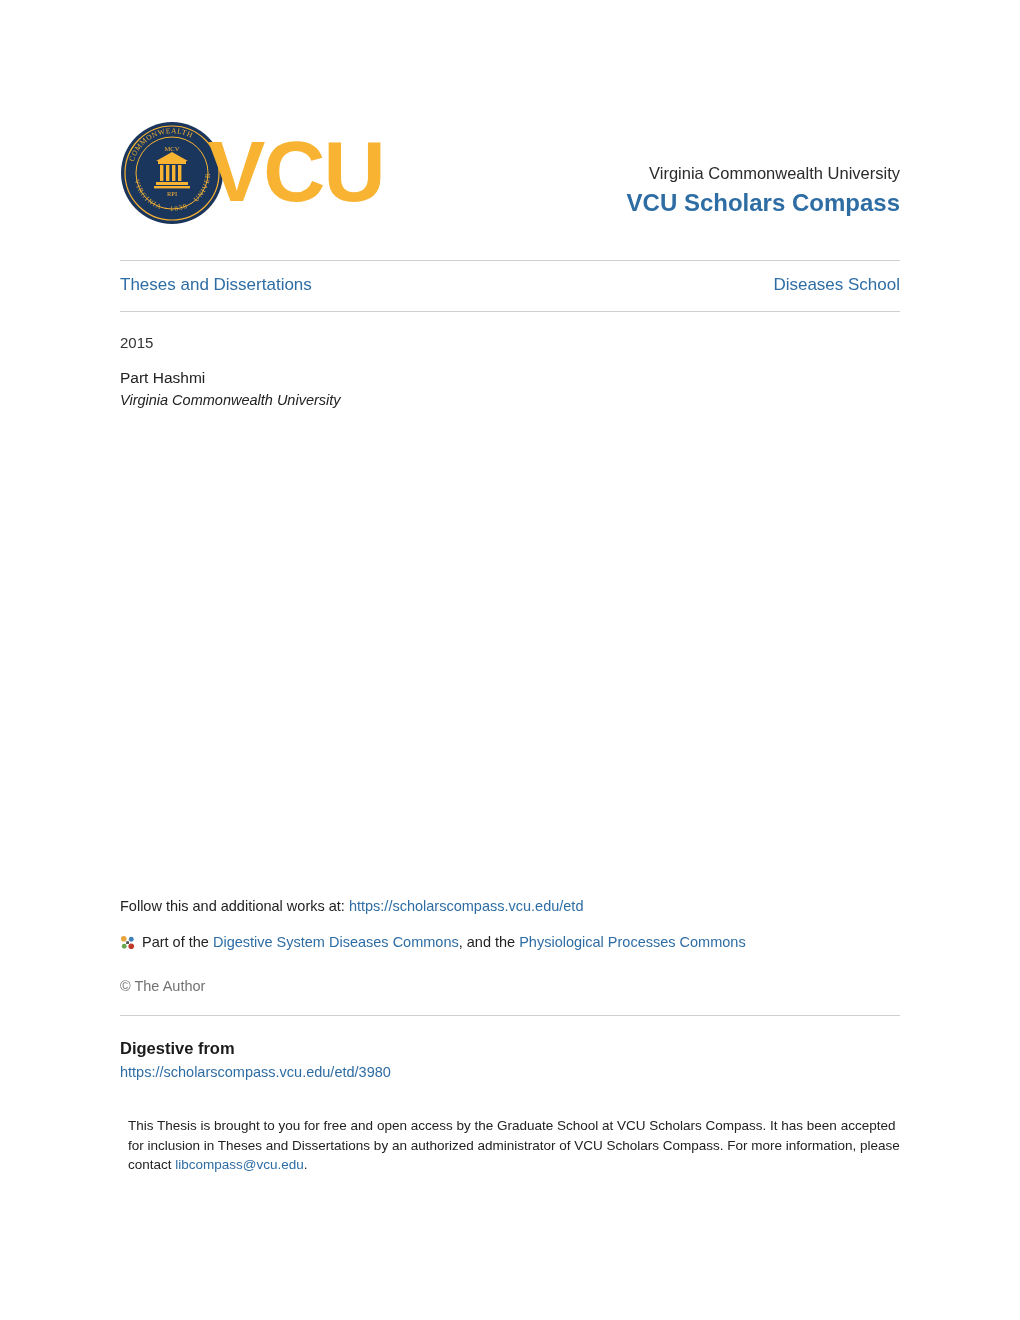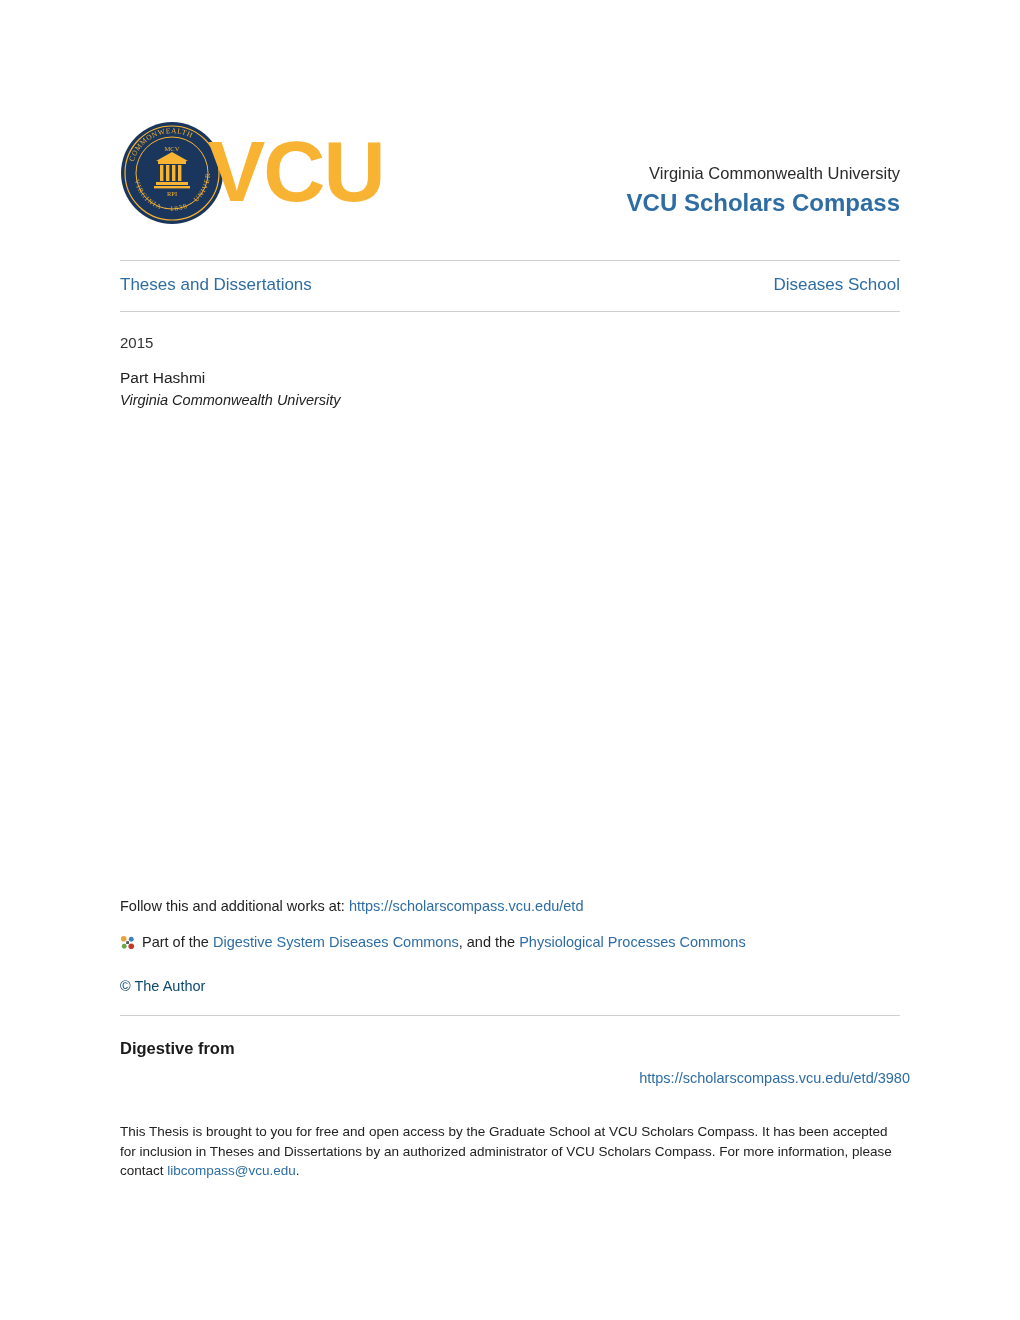--- a/index.html
+++ b/index.html
@@ -155,49 +155,48 @@
   .commons-icon {
     width: 15px;
     height: 15px;
     margin-right: 7px;
     flex: 0 0 auto;
     position: relative;
     top: 0px;
   }
   .copyright {
     font-size: 14.5px;
-    color: #0c4a6e;
+    color: #737373;
     margin-top: 22px;
     line-height: 22px;
   }
   .divider2 {
     margin-top: 18px;
   }
 
   .downloaded {
     margin-top: 20px;
   }
   .downloaded-label {
     font-size: 16.5px;
     color: #1b1b1b;
     font-weight: bold;
     line-height: 24px;
   }
   .downloaded-url {
     font-size: 14.5px;
     line-height: 24px;
-    margin-top: 6px;
-    text-align: right;
   }
   .disclaimer {
     margin-top: 32px;
     font-size: 13.5px;
     line-height: 19.5px;
     color: #222;
     max-width: 775px;
+    margin-left: 8px;
   }
 </style>
 </head>
 <body>
 
 <div class="page">
   <div class="content">
 
     <div class="header">
       <div class="logo-wrap">

